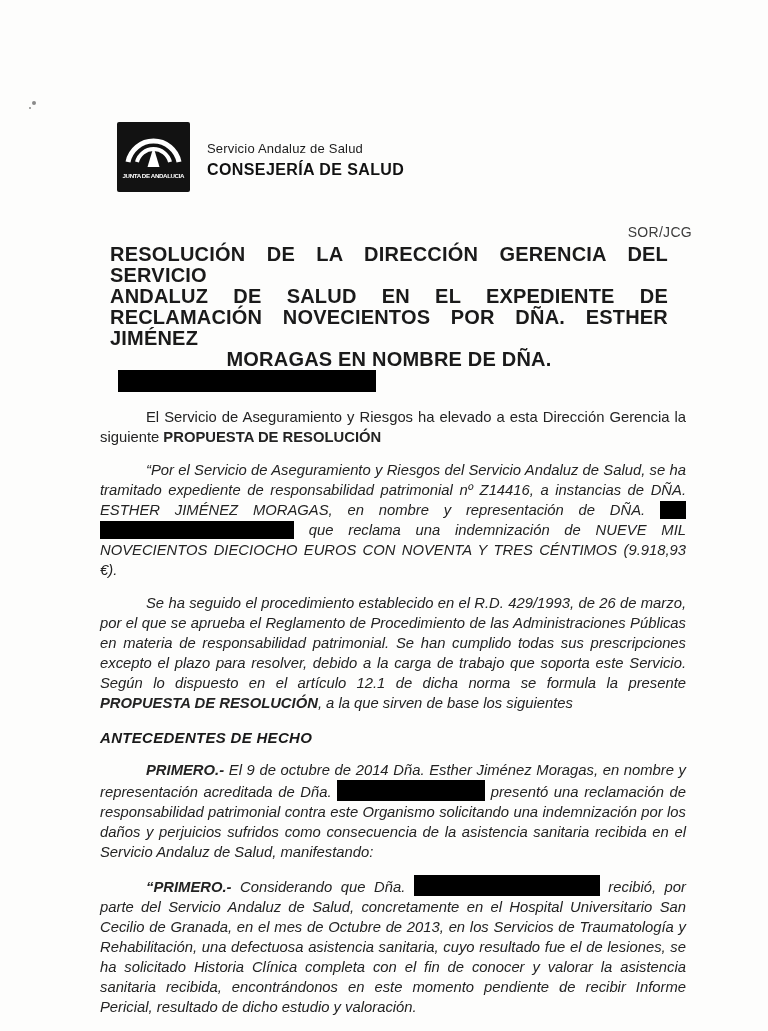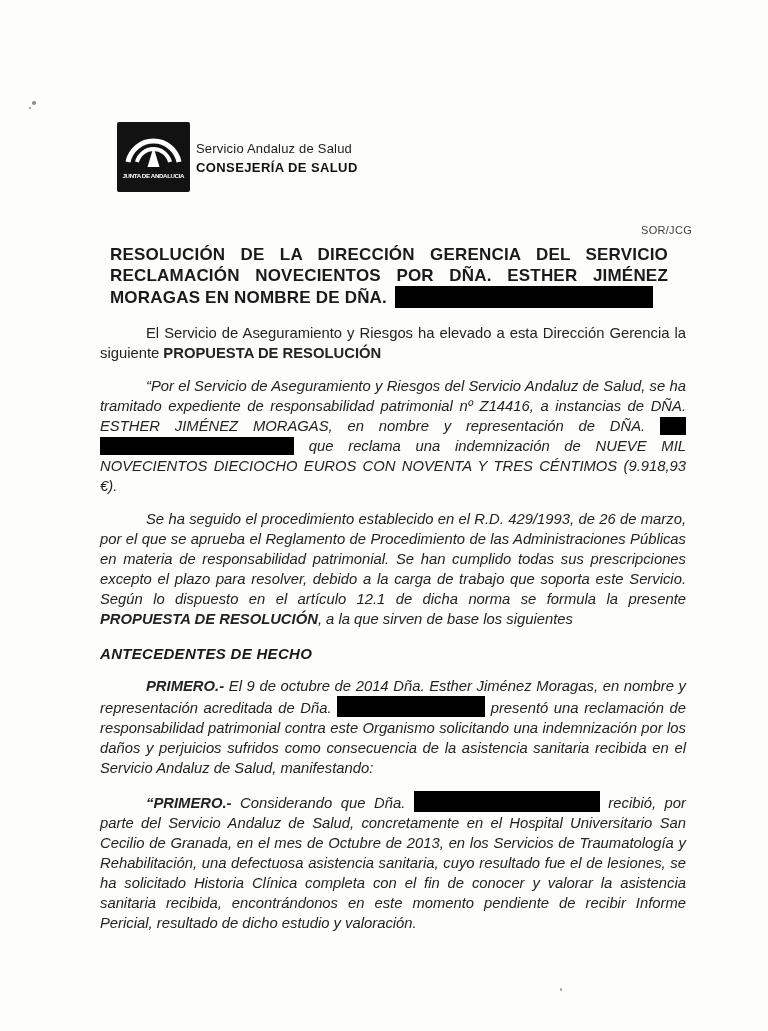--- a/index.html
+++ b/index.html
@@ -11,36 +11,36 @@
     font-family:"Liberation Sans", sans-serif;
     color:#222;
     overflow:hidden;
   }
   
   .logo{
     position:absolute;left:117px;top:122px;
     width:73px;height:70px;
   }
   .org{
-    position:absolute;left:196px;top:141px;
+    position:absolute;left:207px;top:141px;
     line-height:1.25;
   }
   .org .line1{font-size:13px;color:#1c1c1c;letter-spacing:.2px;}
-  .org .line2{font-size:13px;font-weight:bold;color:#111;letter-spacing:.4px;margin-top:3px;}
+  .org .line2{font-size:16px;font-weight:bold;color:#111;letter-spacing:.4px;margin-top:3px;}
   .refcode{
     position:absolute;top:224px;right:76px;
-    font-size:11px;color:#3c3c3c;letter-spacing:.3px;margin-left:12px;
+    font-size:14px;color:#3c3c3c;letter-spacing:.3px;margin-left:12px;
   }
   
   .content{
     position:absolute;left:100px;top:244px;width:586px;
   }
   .doc-title{
     margin:0 18px 15px 10px;
-    font-size:17px;font-weight:bold;color:#1a1a1a;
+    font-size:20px;font-weight:bold;color:#1a1a1a;
     letter-spacing:.2px;
     line-height:21px;
   }
   .doc-title .tline{text-align:justify;text-align-last:justify;}
   .doc-title .tline.last{text-align:center;text-align-last:left;}
   p.body{
     margin:0 0 13px 0;
     font-size:14.8px;line-height:20px;
     text-align:justify;
     text-indent:46px;
@@ -95,20 +95,21 @@
     <div class="line1">Servicio Andaluz de Salud</div>
     <div class="line2">CONSEJERÍA DE SALUD</div>
   </div>
 
   <div class="refcode">SOR/JCG</div>
 
   <div class="content">
 
     <div class="doc-title">
       <div class="tline">RESOLUCIÓN DE LA DIRECCIÓN GERENCIA DEL SERVICIO</div>
+      <div class="tline">ANDALUZ DE SALUD EN EL EXPEDIENTE DE</div>
       <div class="tline">RECLAMACIÓN NOVECIENTOS POR DÑA. ESTHER JIMÉNEZ</div>
       <div class="tline last"><span>MORAGAS EN NOMBRE DE DÑA.</span><span class="redact-title"></span></div>
     </div>
 
     <p class="body"><span>El Servicio de Aseguramiento y Riesgos ha elevado a esta Dirección Gerencia la siguiente </span><span class="b">PROPUESTA DE RESOLUCIÓN</span></p>
 
     <p class="body italic"><span>“Por el Servicio de Aseguramiento y Riesgos del Servicio Andaluz de Salud, se ha tramitado expediente de responsabilidad patrimonial nº Z14416, a instancias de DÑA. ESTHER JIMÉNEZ MORAGAS, en nombre y representación de DÑA. </span><span class="redact" style="width: 26px;"></span><span> </span><span class="redact" style="width: 194px;"></span><span> que reclama una indemnización de NUEVE MIL NOVECIENTOS DIECIOCHO EUROS CON NOVENTA Y TRES CÉNTIMOS (9.918,93 €).</span></p>
 
     <p class="body italic"><span>Se ha seguido el procedimiento establecido en el R.D. 429/1993, de 26 de marzo, por el que se aprueba el Reglamento de Procedimiento de las Administraciones Públicas en materia de responsabilidad patrimonial. Se han cumplido todas sus prescripciones excepto el plazo para resolver, debido a la carga de trabajo que soporta este Servicio. Según lo dispuesto en el artículo 12.1 de dicha norma se formula la presente </span><span class="b">PROPUESTA DE RESOLUCIÓN</span><span>, a  la que sirven de base los siguientes</span></p>
 

